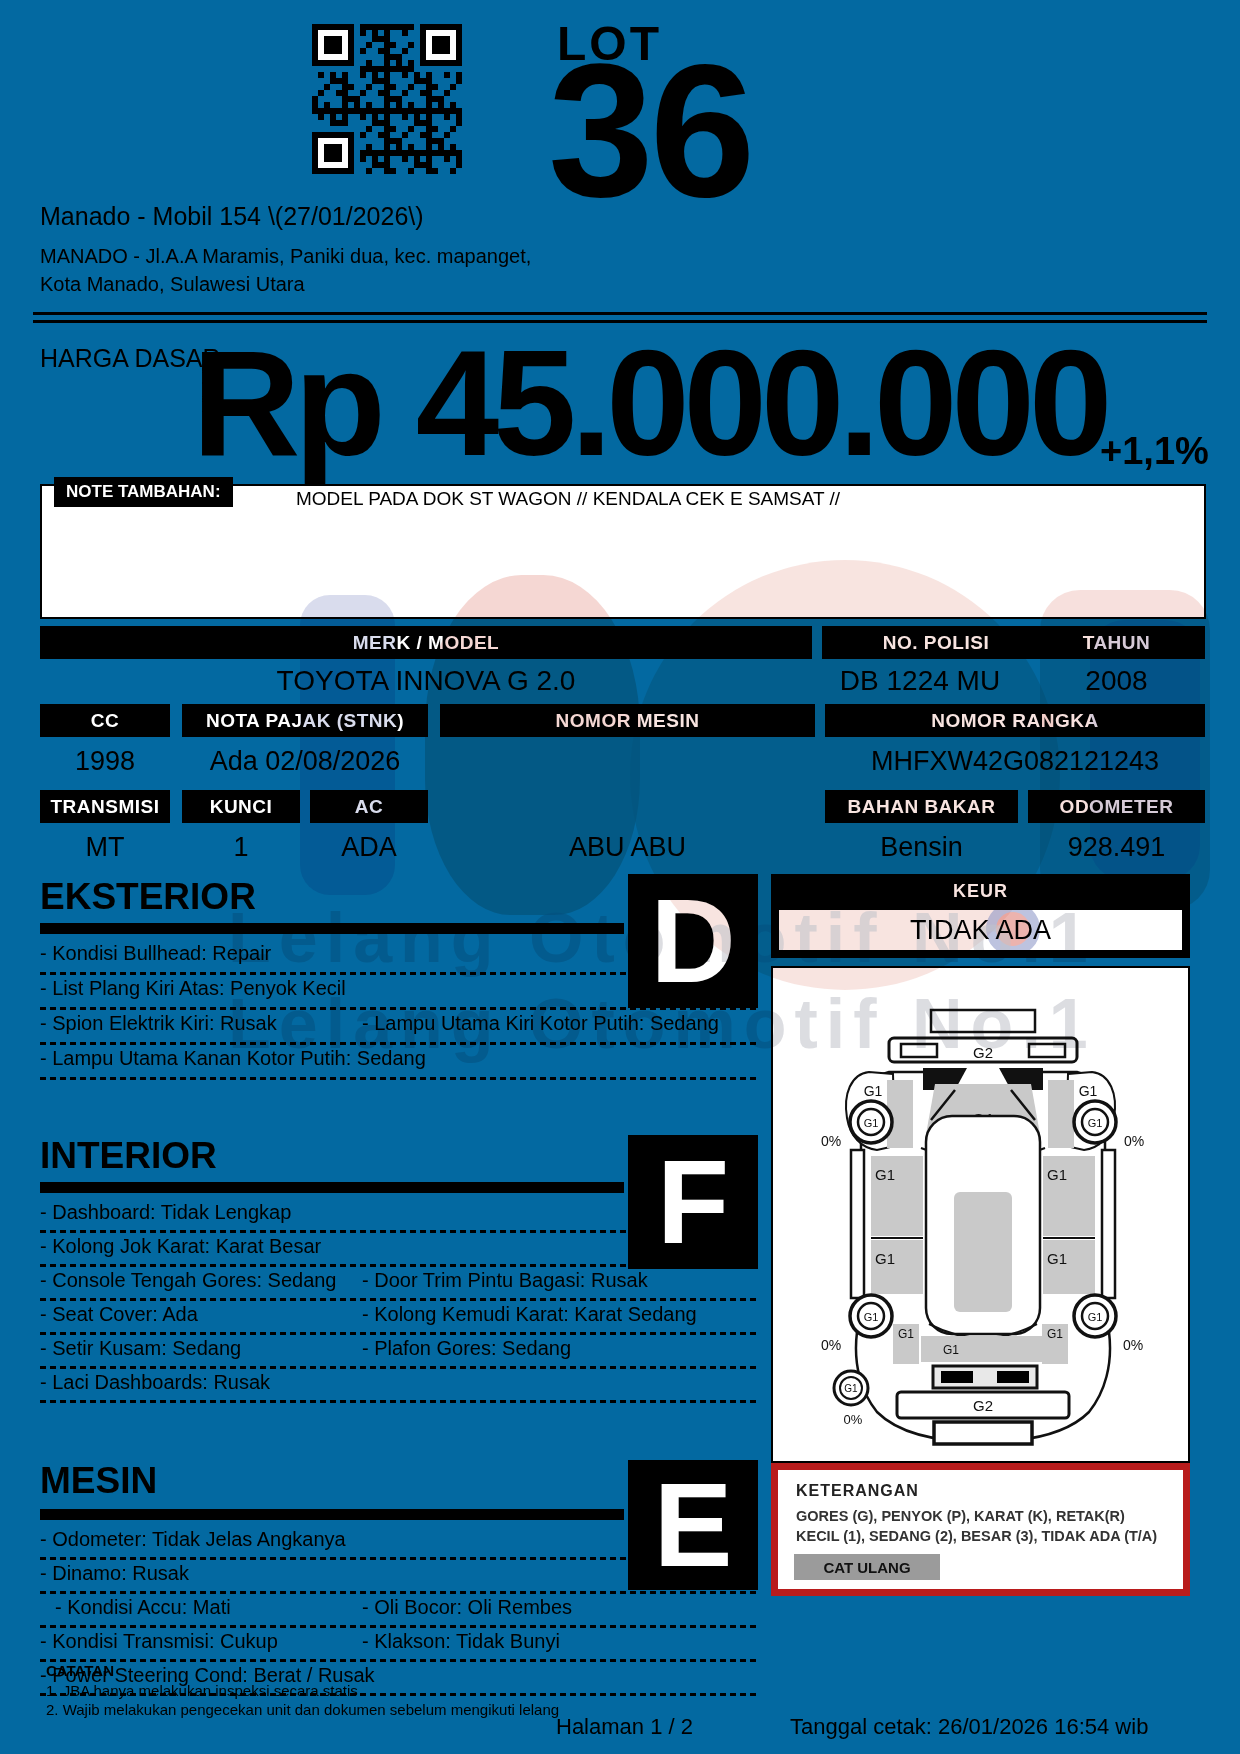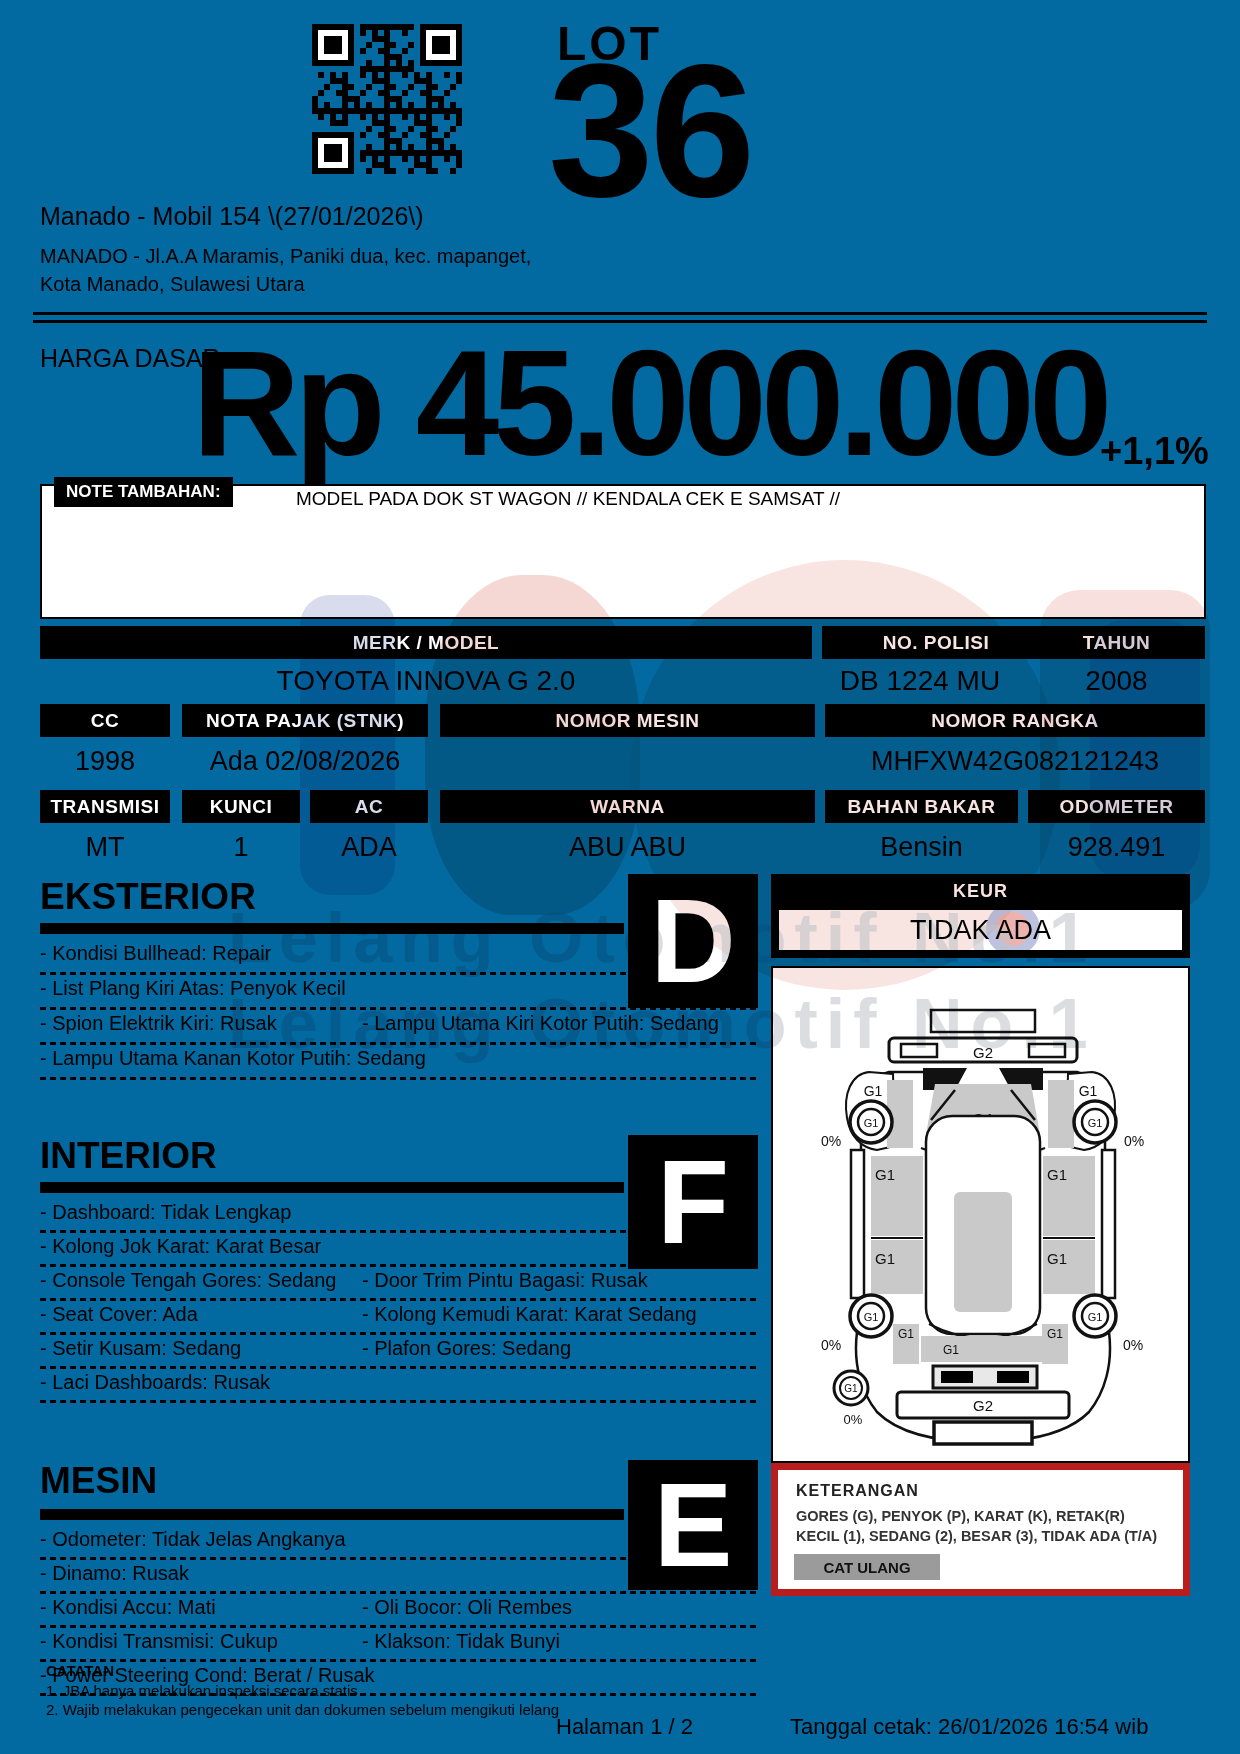--- a/index.html
+++ b/index.html
@@ -281,21 +281,20 @@
   <div class="abs bar" style="left:182px;top:704px;width:246px;height:33px;">NOTA PAJAK (STNK)</div>
   <div class="abs bar" style="left:440px;top:704px;width:375px;height:33px;">NOMOR MESIN</div>
   <div class="abs bar" style="left:825px;top:704px;width:380px;height:33px;">NOMOR RANGKA</div>
   <div class="abs val" style="left:40px;top:742px;width:130px;height:38px;">1998</div>
   <div class="abs val" style="left:182px;top:742px;width:246px;height:38px;">Ada 02/08/2026</div>
   <div class="abs val" style="left:825px;top:742px;width:380px;height:38px;">MHFXW42G082121243</div>
 
   <div class="abs bar" style="left:40px;top:790px;width:130px;height:33px;">TRANSMISI</div>
   <div class="abs bar" style="left:182px;top:790px;width:118px;height:33px;">KUNCI</div>
   <div class="abs bar" style="left:310px;top:790px;width:118px;height:33px;">AC</div>
-  <div class="abs bar" style="left:440px;top:790px;width:375px;height:33px;">WARNA</div>
   <div class="abs bar" style="left:825px;top:790px;width:193px;height:33px;">BAHAN BAKAR</div>
   <div class="abs bar" style="left:1028px;top:790px;width:177px;height:33px;">ODOMETER</div>
   <div class="abs val" style="left:40px;top:828px;width:130px;height:38px;">MT</div>
   <div class="abs val" style="left:182px;top:828px;width:118px;height:38px;">1</div>
   <div class="abs val" style="left:310px;top:828px;width:118px;height:38px;">ADA</div>
   <div class="abs val" style="left:440px;top:828px;width:375px;height:38px;">ABU ABU</div>
   <div class="abs val" style="left:825px;top:828px;width:193px;height:38px;">Bensin</div>
   <div class="abs val" style="left:1028px;top:828px;width:177px;height:38px;">928.491</div>
 
   <div class="abs" style="left:40px;top:876px;width:718px;height:212px;">
@@ -359,21 +358,21 @@
     <div class="thickline abs" style="left:0;top:49px;width:584px;"></div>
     <div class="abs" style="left:0;top:66px;width:718px;height:34px;">
       <span class="item abs" style="left:0;top:2px;">- Odometer: Tidak Jelas Angkanya</span>
       <i class="dash"></i>
       </div>
     <div class="abs" style="left:0;top:100px;width:718px;height:34px;">
       <span class="item abs" style="left:0;top:2px;">- Dinamo: Rusak</span>
       <i class="dash"></i>
       </div>
     <div class="abs" style="left:0;top:134px;width:718px;height:34px;">
-      <span class="item abs" style="left:0;top:2px;">- Kondisi Accu: Mati</span>
+      <span class="item abs" style="left:15px;top:2px;">- Kondisi Accu: Mati</span>
       <span class="item abs" style="left:322px;top:2px;">- Oli Bocor: Oli Rembes</span>
       <i class="dash"></i>
       </div>
     <div class="abs" style="left:0;top:168px;width:718px;height:34px;">
       <span class="item abs" style="left:0;top:2px;">- Kondisi Transmisi: Cukup</span>
       <span class="item abs" style="left:322px;top:2px;">- Klakson: Tidak Bunyi</span>
       <i class="dash"></i>
       </div>
     <div class="abs" style="left:0;top:202px;width:718px;height:34px;">
       <span class="item abs" style="left:0;top:2px;">- Power Steering Cond: Berat / Rusak</span>

